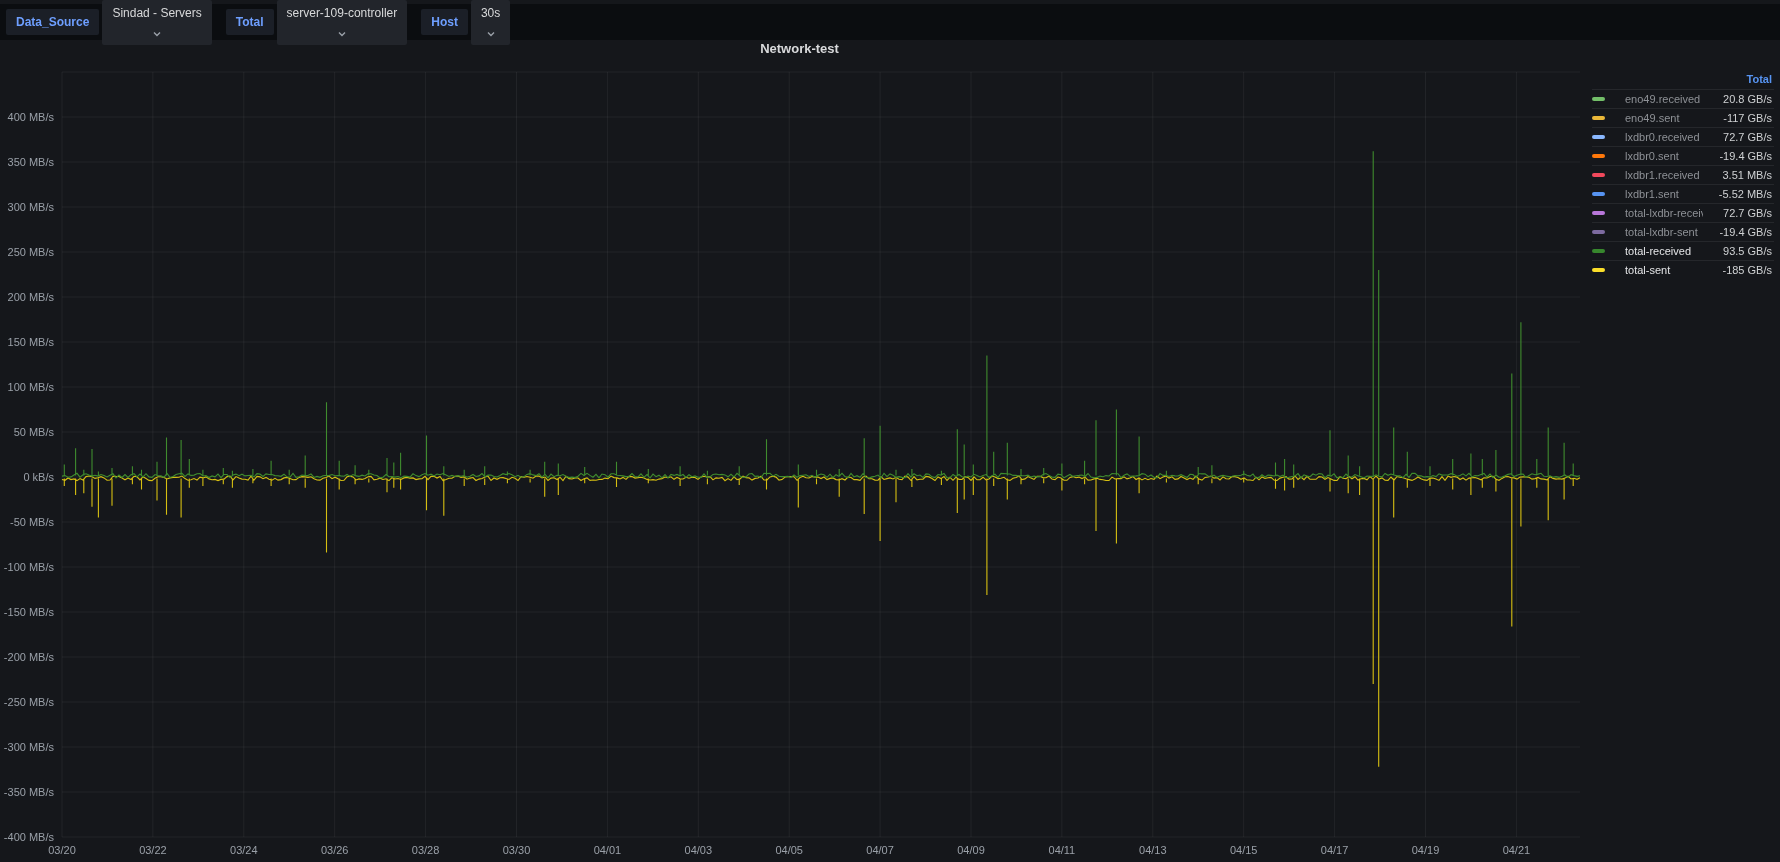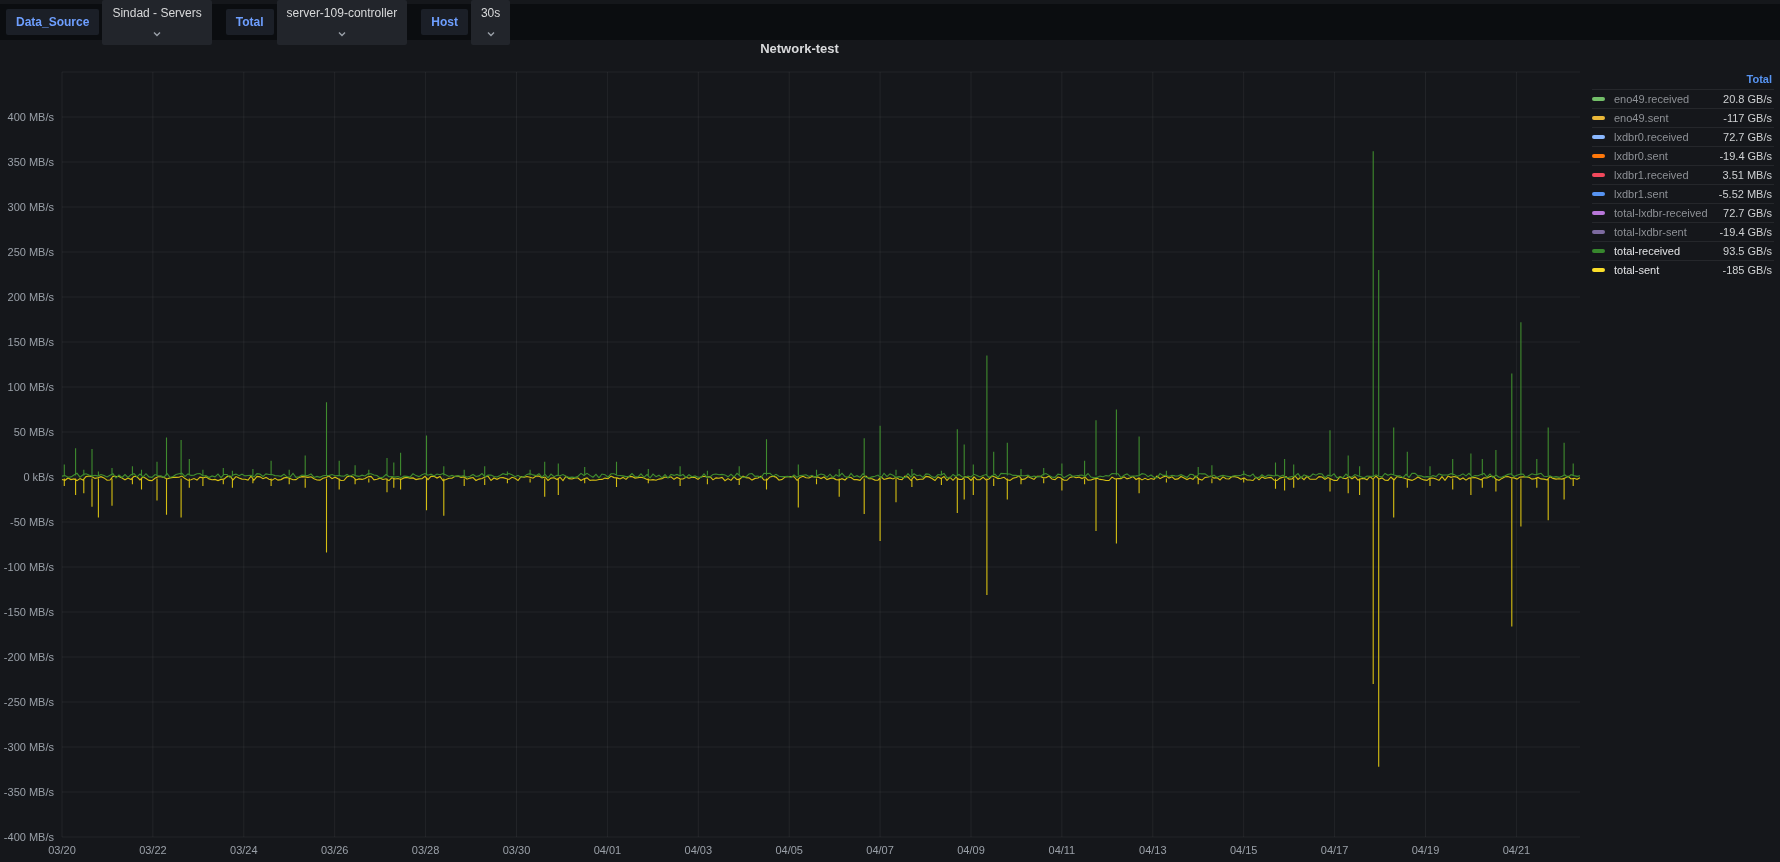--- a/index.html
+++ b/index.html
@@ -42,21 +42,21 @@
   
   .legend {
     position:absolute; top:71px; left:1592px; width:182px;
     font-size:11px;
   }
   .legend-header {
     text-align:right; color:#5794f2; font-weight:700;
     padding:2px 2px 4px 0; cursor:pointer;
   }
   .legend-row {
-    display:flex; align-items:center; gap:9px;
+    display:flex; align-items:center; gap:20px;
     height:19px; border-top:1px solid rgba(255,255,255,0.07);
     cursor:pointer; padding-right:2px;
   }
   .legend-swatch { width:13px; height:4px; border-radius:2px; flex:0 0 13px; }
   .legend-label {
     flex:1; color:#8e9196; white-space:nowrap; overflow:hidden;
   }
   .legend-row.active .legend-label { color:#e3e4e6; }
   .legend-value { color:#cfd1d3; text-align:center; white-space:nowrap; }
 </style>

